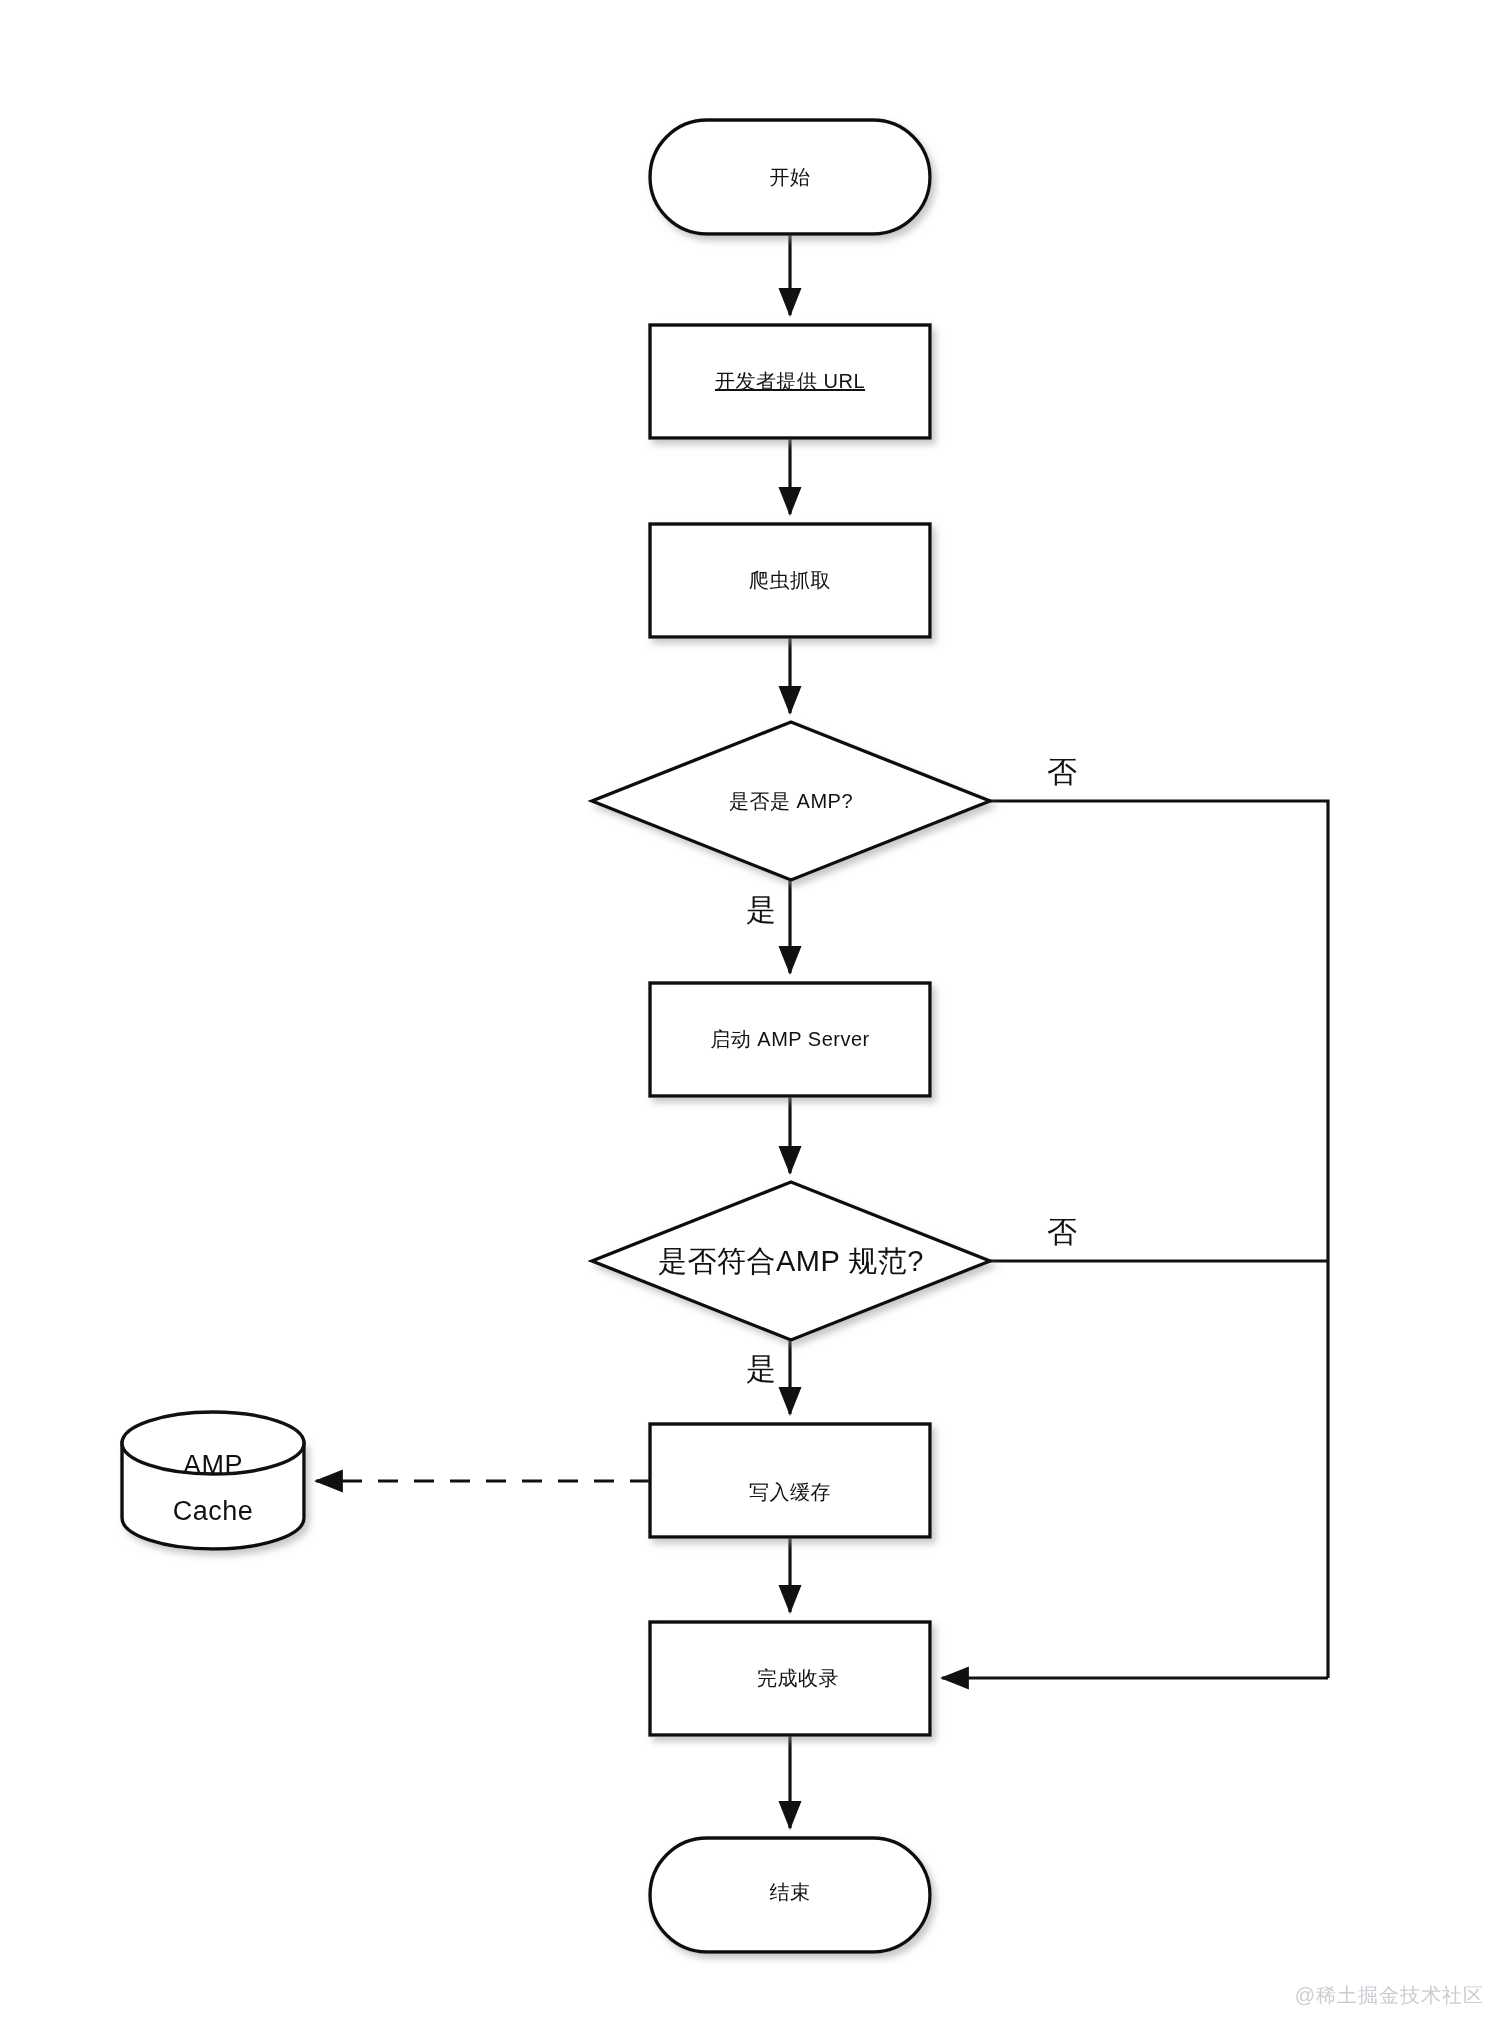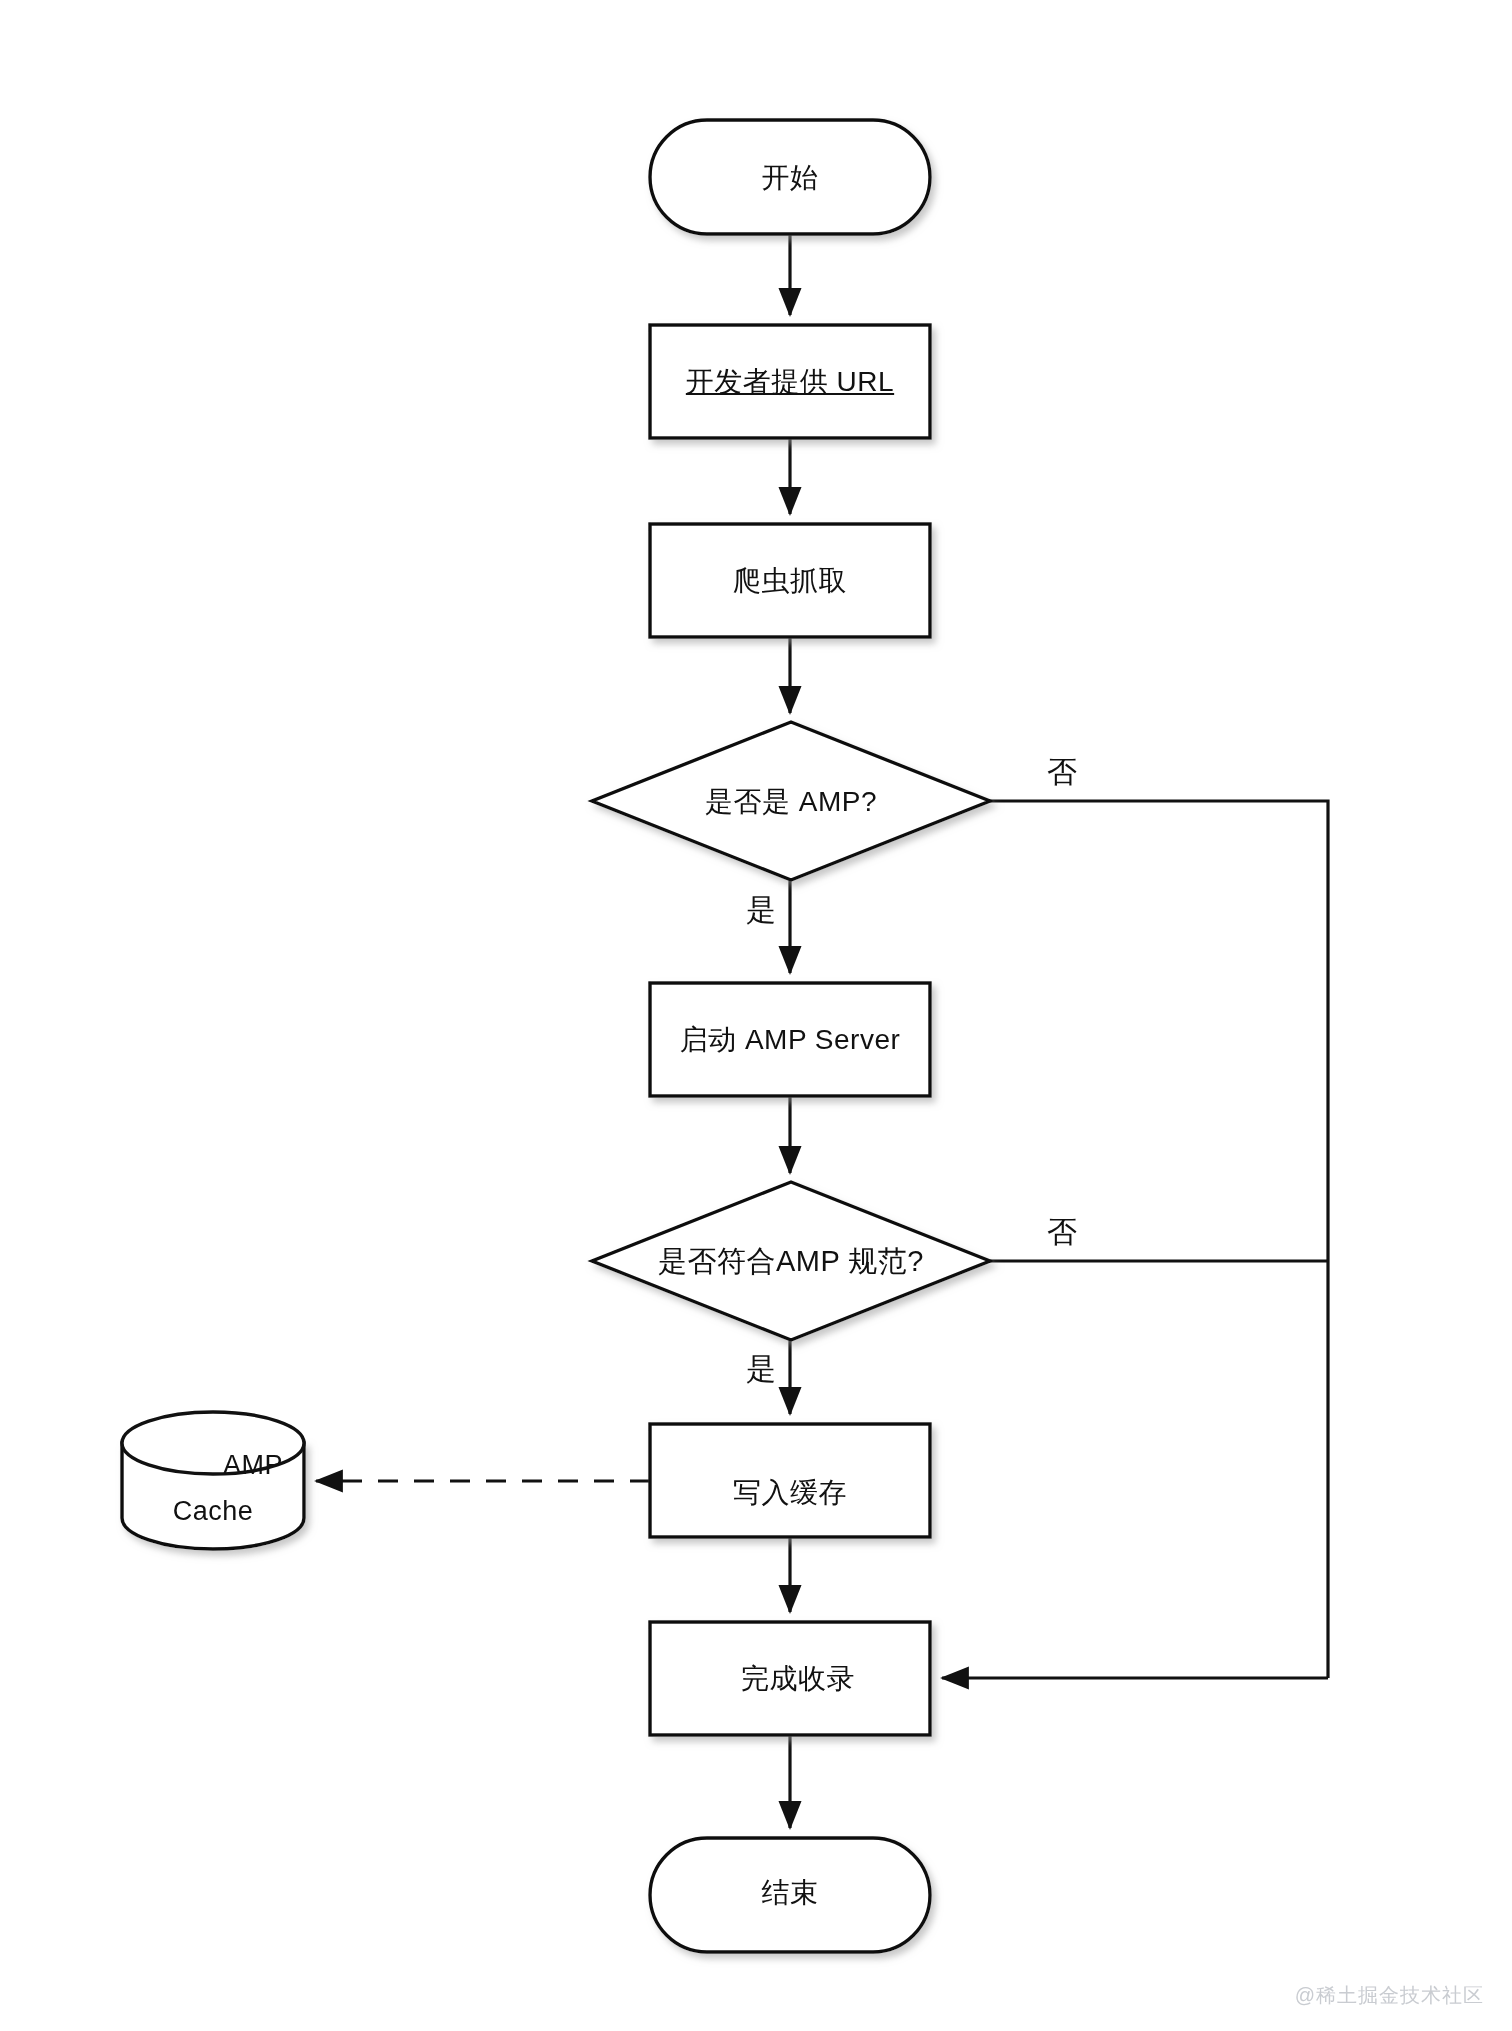--- a/index.html
+++ b/index.html
@@ -29,21 +29,21 @@
     width: 1512px;
     height: 2031px;
   }
   .node-label {
     position: absolute;
     display: flex;
     align-items: center;
     justify-content: center;
     text-align: center;
     color: #111111;
-    font-size: 28px;
+    font-size: 20px;
     line-height: 1.25;
     letter-spacing: 0.5px;
     pointer-events: none;
     white-space: pre-line;
   }
   .edge-label {
     position: absolute;
     color: #111111;
     font-size: 30px;
     line-height: 1;
@@ -137,21 +137,21 @@
   <div class="node-label" style="left:650px; top:524px; width:280px; height:113px;border-radius:12px;">爬虫抓取</div>
 
   <div class="node-label" style="left:592px; top:760px; width:398px; height:82px;">是否是 AMP?</div>
 
   <div class="node-label" style="left:650px; top:983px; width:280px; height:113px;">启动 AMP Server</div>
 
   <div class="node-label" style="left:582px; top:1220px; width:418px; height:82px; font-size:29px;">是否符合AMP 规范?</div>
 
   <div class="node-label" style="left:650px; top:1424px; width:280px; height:113px;margin-top:12px;">写入缓存</div>
 
-  <div class="node-label db-label" style="left:122px; top:1443px; width:182px; height:46px;padding-left:40px;">AMP</div>
+  <div class="node-label db-label" style="left:122px; top:1443px; width:182px; height:46px;">AMP</div>
   <div class="node-label db-label" style="left:122px; top:1489px; width:182px; height:46px;">Cache</div>
 
   <div class="node-label" style="left:650px; top:1622px; width:280px; height:113px;padding-left:8px;">完成收录</div>
 
   <div class="node-label" style="left:650px; top:1838px; width:280px; height:108px;">结束</div>
 
   <div class="edge-label" style="left:1038px; top:757px; width:48px;">否</div>
 
   <div class="edge-label" style="left:740px; top:895px; width:42px;">是</div>
 

